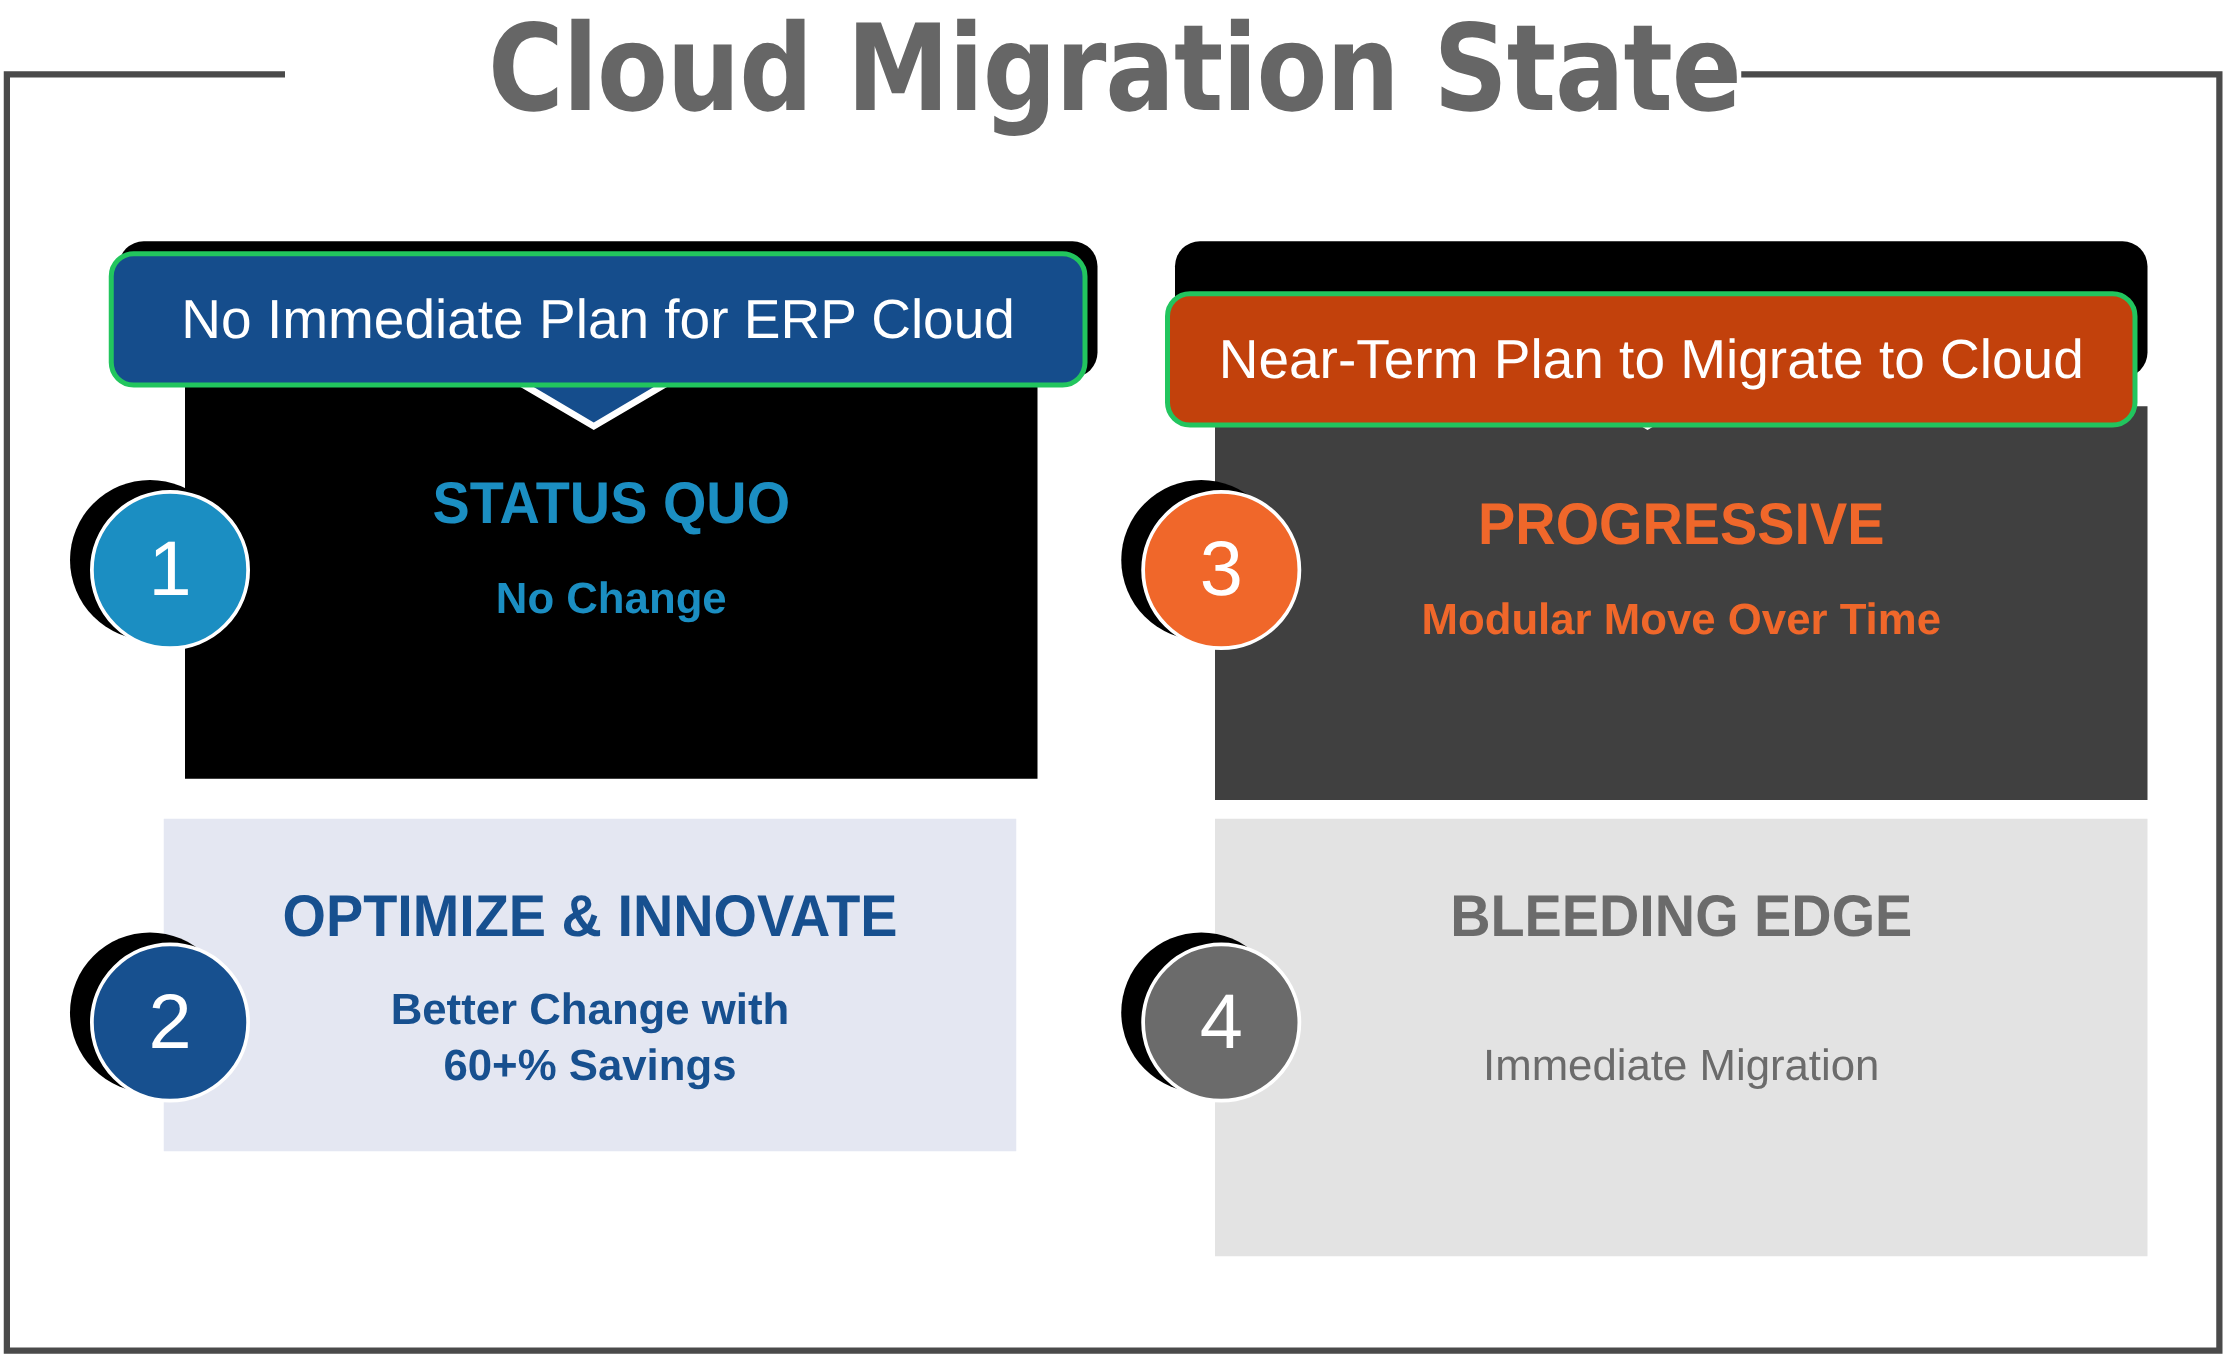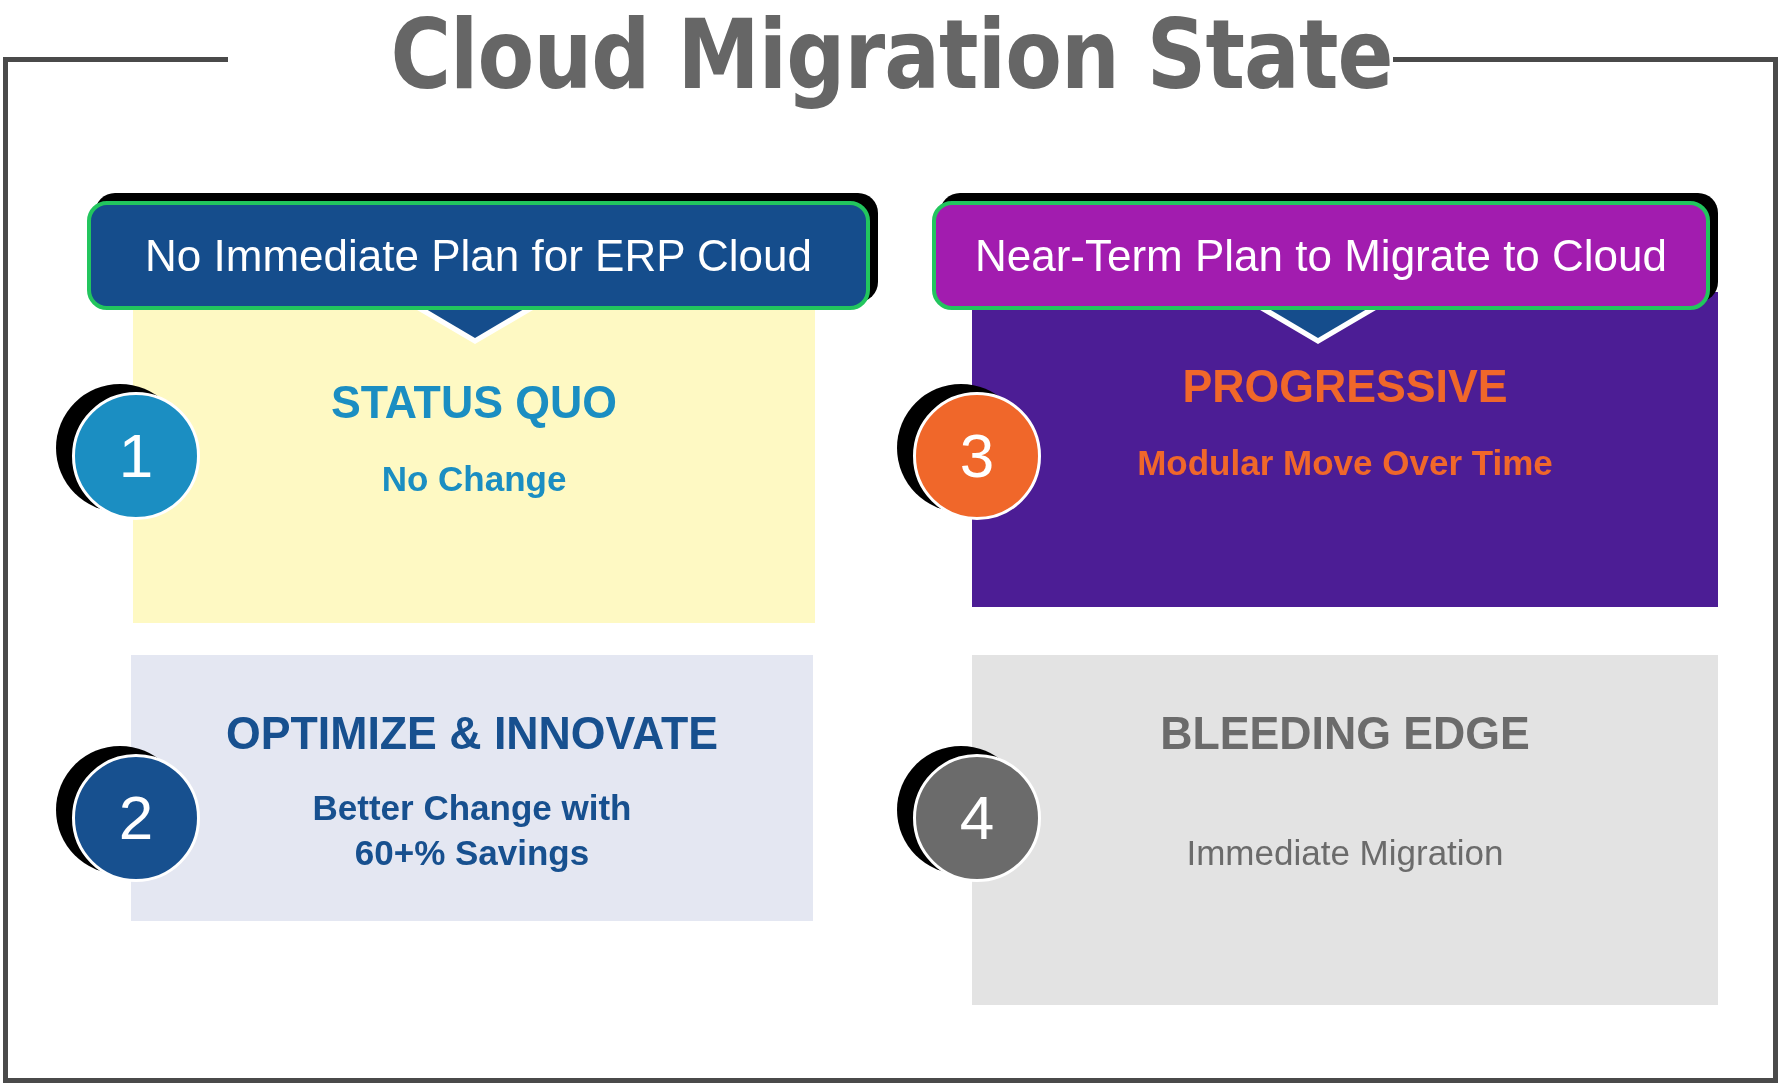--- a/index.html
+++ b/index.html
@@ -171,51 +171,51 @@
 </div>
 <div class="banner-tail" style="left:400px; top:301px;">
   <svg width="150" height="48" viewBox="0 0 150 48">
     <polygon points="0,12 150,12 150,4 75,48 0,4" fill="#ffffff"></polygon>
     <polygon points="4,0 146,0 75,42" fill="#154d8c"></polygon>
   </svg>
 </div>
 
 <div class="banner-wrap" style="left:932px; top:201px; width:778px; height:109px;">
   <div class="banner-shadow"></div>
-  <div class="banner" style="background: #a21caf;">Near-Term Plan to Migrate to Cloud</div>
+  <div class="banner" style="background: #c2410c; margin-top: 32px;">Near-Term Plan to Migrate to Cloud</div>
 </div>
 <div class="banner-tail" style="left:1243px; top:301px;">
   <svg width="150" height="48" viewBox="0 0 150 48">
     <polygon points="0,12 150,12 150,4 75,48 0,4" fill="#ffffff"></polygon>
     <polygon points="4,0 146,0 75,42" fill="#154d8c"></polygon>
   </svg>
 </div>
 
-<div class="card" id="card-1" style="left: 133px; top: 308px; width: 682px; height: 315px; background: #fef9c3;">
+<div class="card" id="card-1" style="left: 148px; top: 308px; width: 682px; height: 315px; background: #000000;">
   <div class="card-head" id="card-1-head" style="top: 66px; color: rgb(27, 142, 194);">STATUS QUO</div>
   <div class="card-sub" id="card-1-sub" style="top: 148px; color: rgb(27, 142, 194);">No Change</div>
 </div>
 <div class="badge-wrap" style="left:72px; top:392px;">
   <div class="badge-shadow"></div>
   <div class="badge" id="badge-1" style="background: rgb(27, 142, 194);">1</div>
 </div>
 
 <div class="card" id="card-2" style="left: 131px; top: 655px; width: 682px; height: 266px; background: rgb(228, 231, 242);">
   <div class="card-head" id="card-2-head" style="top: 50px; color: rgb(23, 80, 143);">OPTIMIZE &amp; INNOVATE</div>
   <div class="card-sub" id="card-2-sub" style="top: 130px; color: rgb(23, 80, 143);">
     <span>Better Change with</span><br>
     <span>60+% Savings</span>
   </div>
 </div>
 <div class="badge-wrap" style="left:72px; top:754px;">
   <div class="badge-shadow"></div>
   <div class="badge" id="badge-2" style="background: rgb(23, 80, 143);">2</div>
 </div>
 
-<div class="card" id="card-3" style="left: 972px; top: 292px; width: 746px; height: 315px; background: #4c1d95;">
+<div class="card" id="card-3" style="left: 972px; top: 325px; width: 746px; height: 315px; background: #404040;">
   <div class="card-head" id="card-3-head" style="top: 66px; color: rgb(240, 103, 42);">PROGRESSIVE</div>
   <div class="card-sub" id="card-3-sub" style="top: 148px; color: rgb(240, 103, 42);">Modular Move Over Time</div>
 </div>
 <div class="badge-wrap" style="left:913px; top:392px;">
   <div class="badge-shadow"></div>
   <div class="badge" id="badge-3" style="background: rgb(240, 103, 42);">3</div>
 </div>
 
 <div class="card" id="card-4" style="left: 972px; top: 655px; width: 746px; height: 350px; background: rgb(227, 227, 227);">
   <div class="card-head" id="card-4-head" style="top: 50px; color: rgb(107, 107, 107);">BLEEDING EDGE</div>

